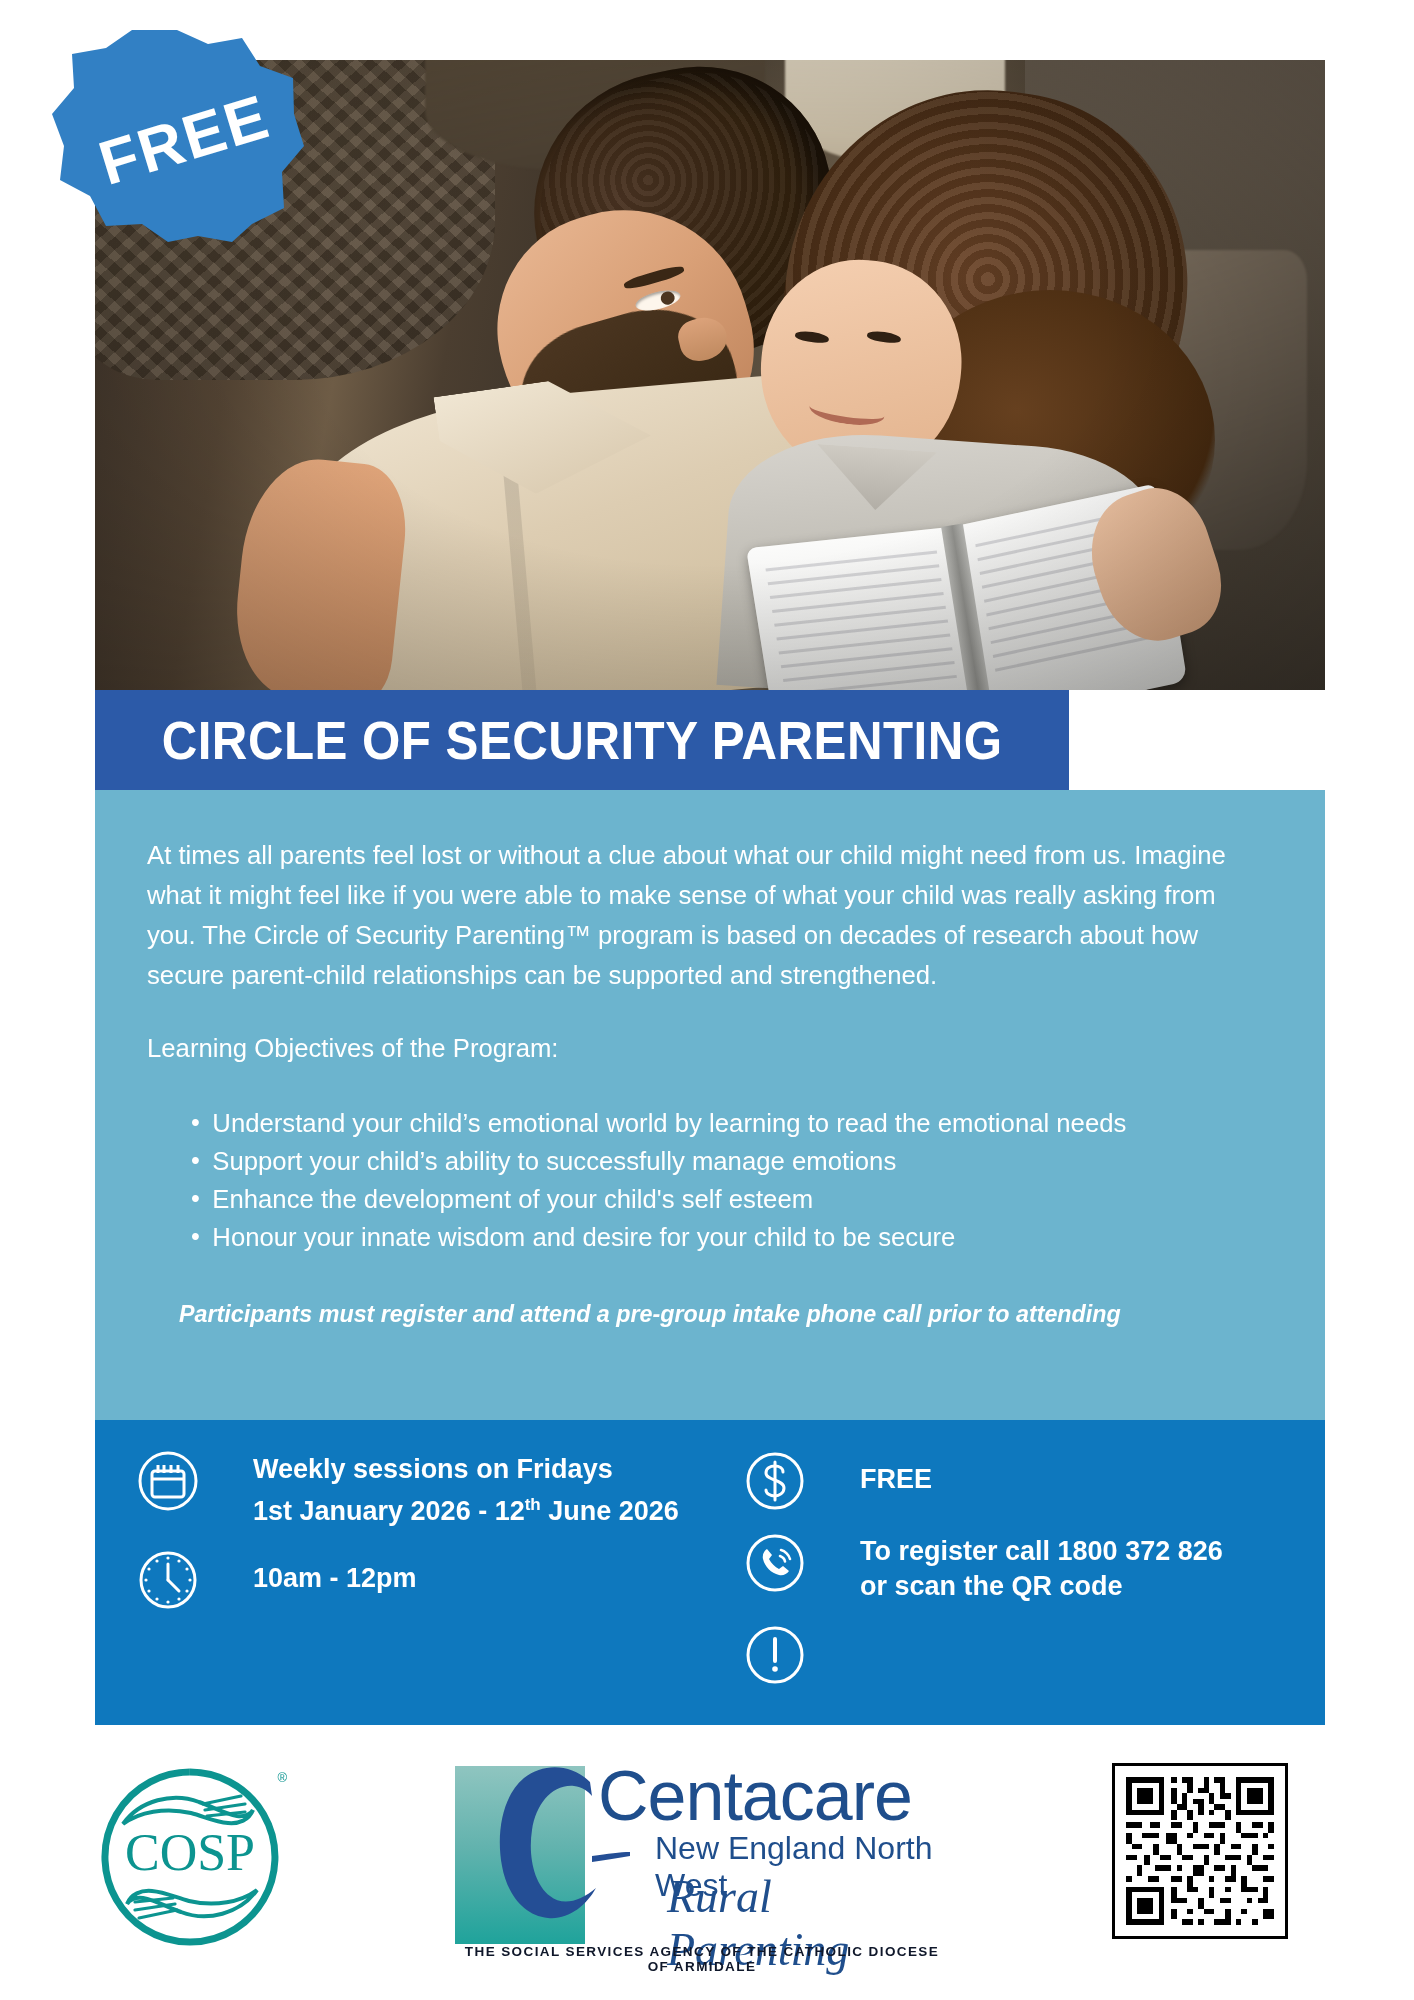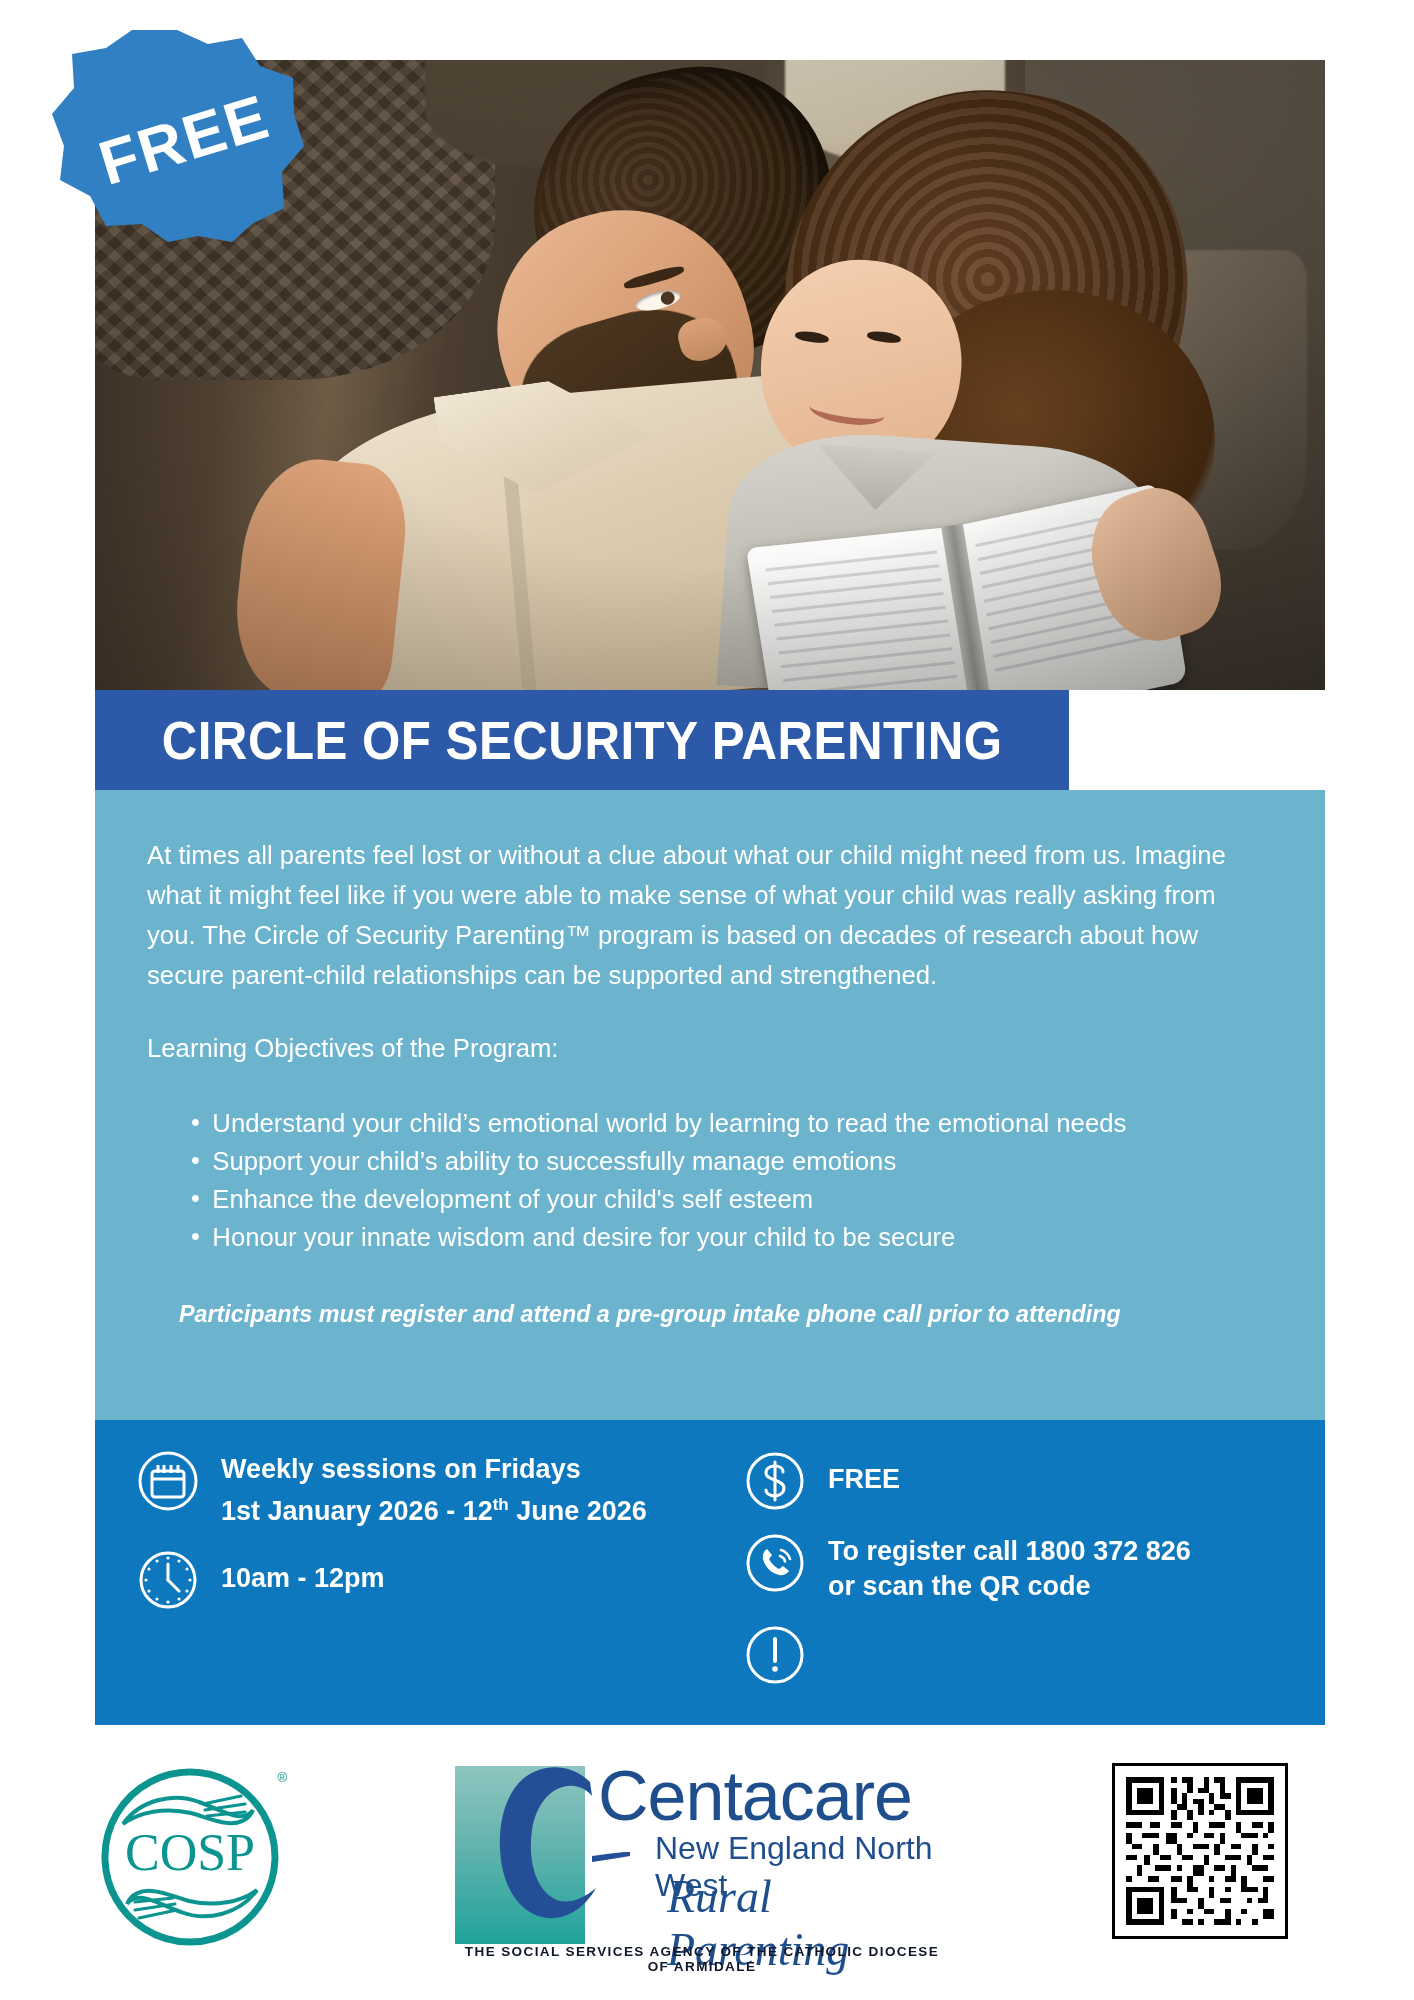--- a/index.html
+++ b/index.html
@@ -274,21 +274,21 @@
 
   
   .info-panel {
     position:absolute; left:95px; top:1420px; width:1230px; height:305px;
     background:#0E78BE;
     display:flex;
   }
   .info-col { width:50%; padding:28px 0 0 42px; }
   .info-col.right { padding-left:34px; }
   .info-row {
-    display:flex; align-items:flex-start; margin-bottom:18px;
+    display:flex; align-items:flex-start; margin-bottom:18px;gap:32px;
   }
   .info-row .ico {
     width:62px; height:62px; flex:0 0 62px; margin-right:22px; margin-top:2px;
   }
   .info-row .ico svg { width:62px; height:62px; display:block; }
   .info-row .txt {
     color:#fff; font-weight:bold; font-size:27px; line-height:35px;
     padding-top:4px;
   }
   .info-row.align-mid .txt { padding-top:14px; }

